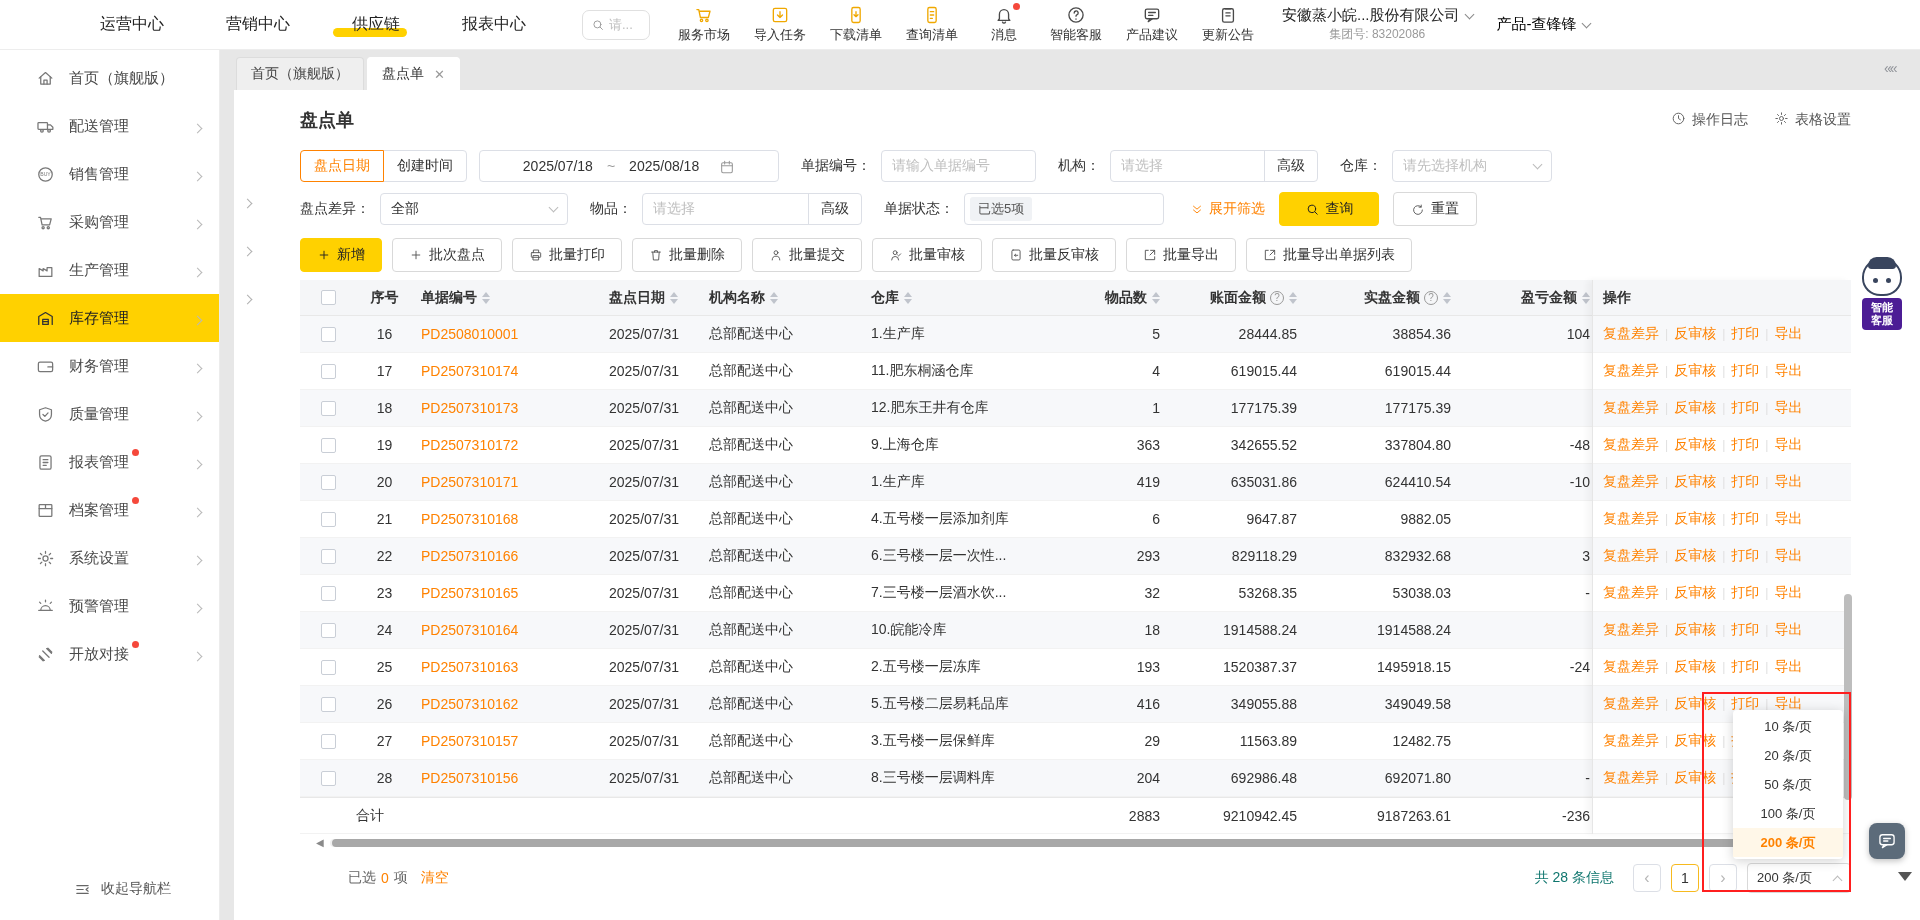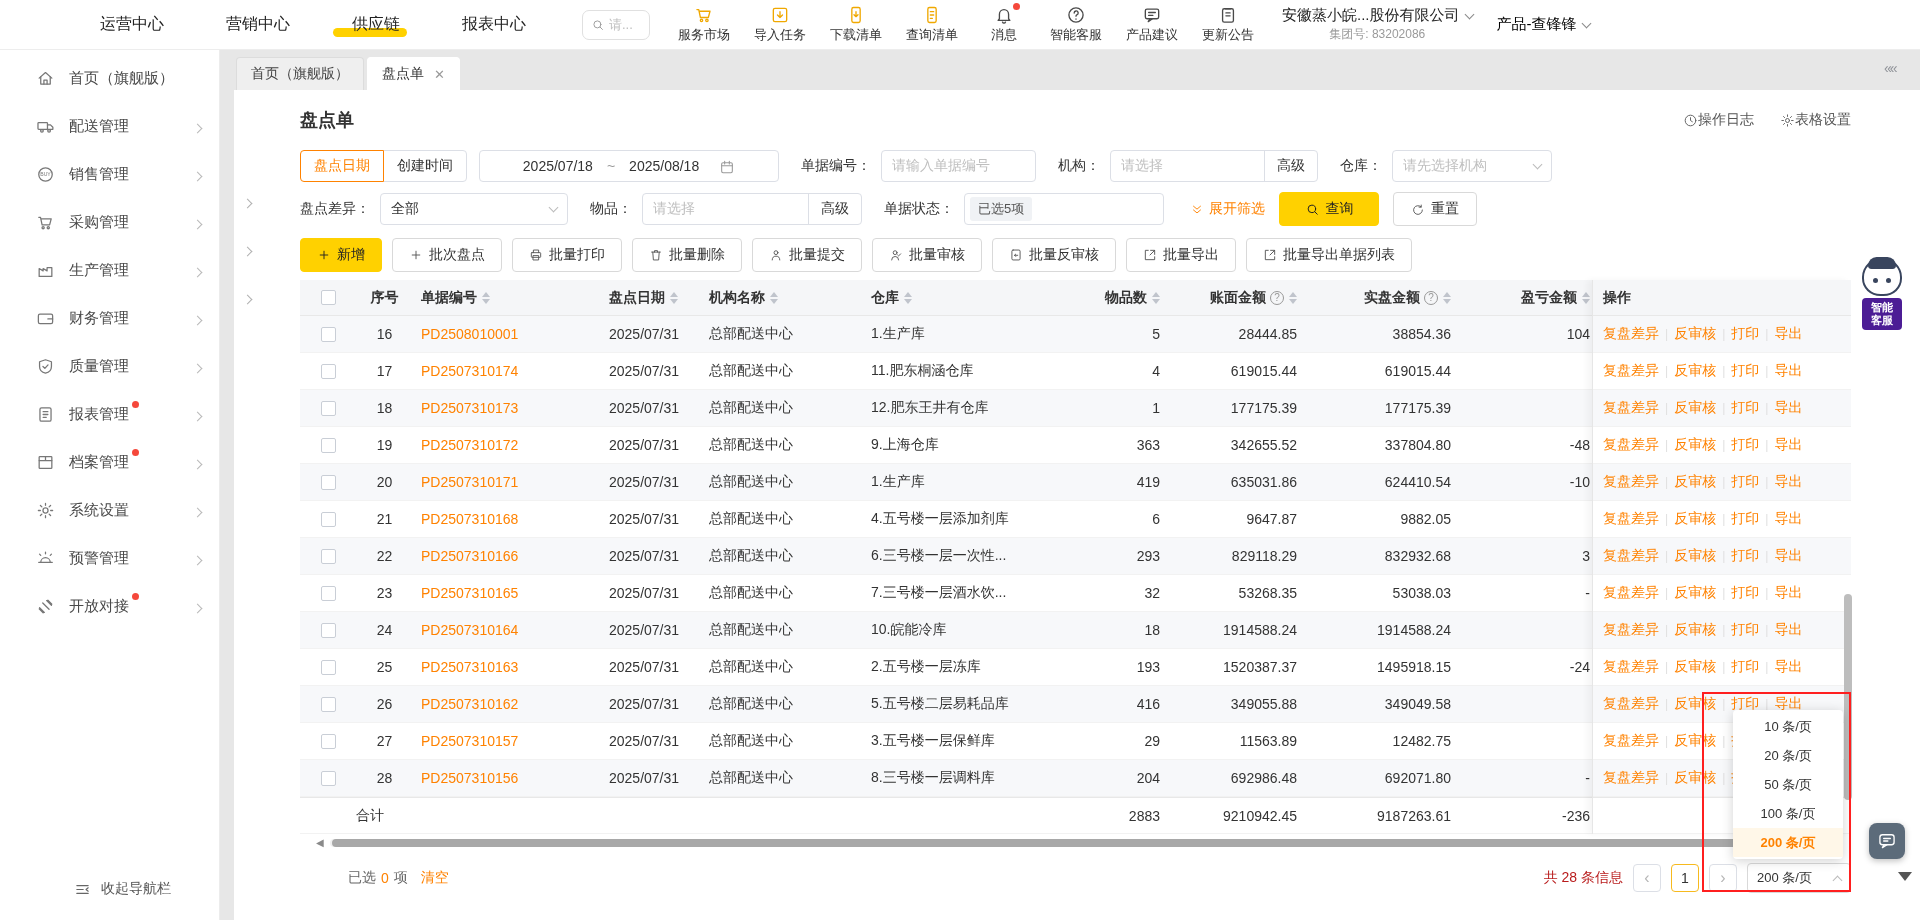--- a/index.html
+++ b/index.html
@@ -70,21 +70,21 @@
   .tab-close { color:#999; font-size:13px; line-height:1; cursor:pointer; }
 
   .panel { flex:1; background:#fff; position:relative; }
   .substrip { position:absolute; left:0; top:0; bottom:0; width:28px; }
   .substrip .cv { position:absolute; left:10px; border-color:#b0b0b0; }
   .content { padding:14px 69px 0 66px; }
 
   .title-row { display:flex; justify-content:space-between; align-items:center; height:32px; }
   .page-title { font-size:18px; font-weight:600; color:#333; }
   .title-links { display:flex; gap:26px; }
-  .title-link { display:flex; align-items:center; font-size:14px; color:#555; cursor:pointer; }
+  .title-link { display:flex; gap:6px; font-size:14px; color:#555; cursor:pointer; }
   .title-link svg { color:#666; }
 
   
   .frow { display:flex; align-items:center; margin-top:14px; }
   .frow2 { margin-top:10px; }
   .flabel { font-size:14px; color:#333; margin:0 10px 0 22px; white-space:nowrap; }
   .toggle { display:flex; }
   .toggle-btn { height:32px; padding:0 13px; display:flex; align-items:center; font-size:14px;
     border:1px solid #dcdfe6; background:#fff; color:#333; cursor:pointer; }
   .toggle-btn:first-child { border-radius:4px 0 0 4px; }
@@ -157,21 +157,21 @@
   .hs-track { position:absolute; left:30px; right:44px; top:1px; height:8px; background:#f0f0f0; border-radius:4px; }
   .hs-thumb { position:absolute; left:2px; top:0; height:8px; width:1424px; background:#a8a8a8; border-radius:4px; cursor:pointer; }
 
   
   .pfooter { display:flex; justify-content:space-between; align-items:center; margin-top:10px;
     height:40px; padding-left:48px; width:1551px; }
   .sel-info { font-size:14px; color:#666; display:flex; gap:5px; align-items:center; }
   .sel-count { color:#FF8200; }
   .clear-link { color:#FF8200; cursor:pointer; margin-left:8px; }
   .pager { display:flex; align-items:center; gap:10px; }
-  .total-info { font-size:14px; color:#b91c1c; margin-right:0; }
+  .total-info { font-size:14px; color:#0f766e; margin-right:9px; }
   .pg-btn { width:28px; height:28px; border:1px solid #dcdfe6; border-radius:4px; background:#fff;
     color:#b6b6b6; font-size:16px; display:flex; align-items:center; justify-content:center; cursor:pointer; }
   .pg-cur { width:28px; height:28px; border:1px solid #F7BA1E; border-radius:4px; background:#fff;
     color:#333; font-size:14px; display:flex; align-items:center; justify-content:center; cursor:pointer; }
   .psize { width:104px; height:30px; border:1px solid #d9d9d9; border-radius:4px; background:#fff;
     display:flex; align-items:center; justify-content:space-between; padding:0 9px; font-size:13px;
     color:#333; cursor:pointer; }
 
   
   .size-menu { position:absolute; left:1733px; top:710px; width:110px; background:#fff;
@@ -326,20 +326,29 @@
             <circle cx="15.5" cy="18.5" r="1.4"></circle>
           </svg>
           <span class="side-label"><span>采购管理</span></span>
           <span class="side-chev"><span class="cv cv-right"></span></span>
         </div>
         <div class="side-item">
           <svg class="ic" width="19" height="19" viewBox="0 0 24 24" fill="none" stroke="currentColor" stroke-width="1.6" stroke-linecap="round" stroke-linejoin="round">
             <path d="M4 19.5V9.5l5 3v-3l5 3v-4h6v11Z"></path>
           </svg>
           <span class="side-label"><span>生产管理</span></span>
+          <span class="side-chev"><span class="cv cv-right"></span></span>
+        </div>
+        <div class="side-item active">
+          <svg class="ic" width="19" height="19" viewBox="0 0 24 24" fill="none" stroke="currentColor" stroke-width="1.6" stroke-linecap="round" stroke-linejoin="round">
+            <path d="M3.5 19.5v-10L12 4.5l8.5 5v10"></path>
+            <rect x="8.5" y="13" width="7" height="6.5"></rect>
+            <path d="M8.5 16h7"></path>
+          </svg>
+          <span class="side-label"><span>库存管理</span></span>
           <span class="side-chev"><span class="cv cv-right"></span></span>
         </div>
         <div class="side-item">
           <svg class="ic" width="19" height="19" viewBox="0 0 24 24" fill="none" stroke="currentColor" stroke-width="1.6" stroke-linecap="round" stroke-linejoin="round">
             <rect x="3" y="6.5" width="18" height="12" rx="2"></rect>
             <path d="M15 12.5h6"></path>
           </svg>
           <span class="side-label"><span>财务管理</span></span>
           <span class="side-chev"><span class="cv cv-right"></span></span>
         </div>

